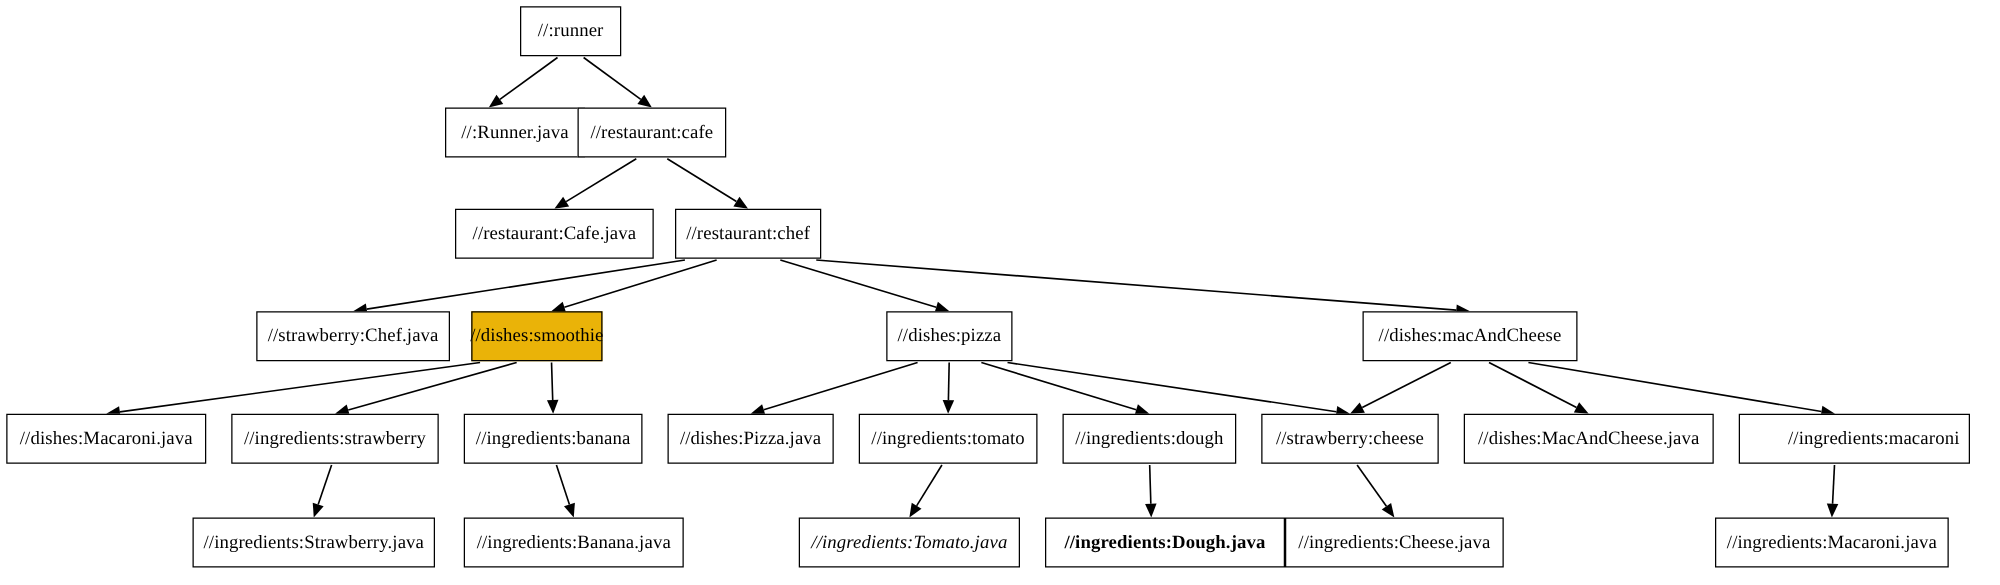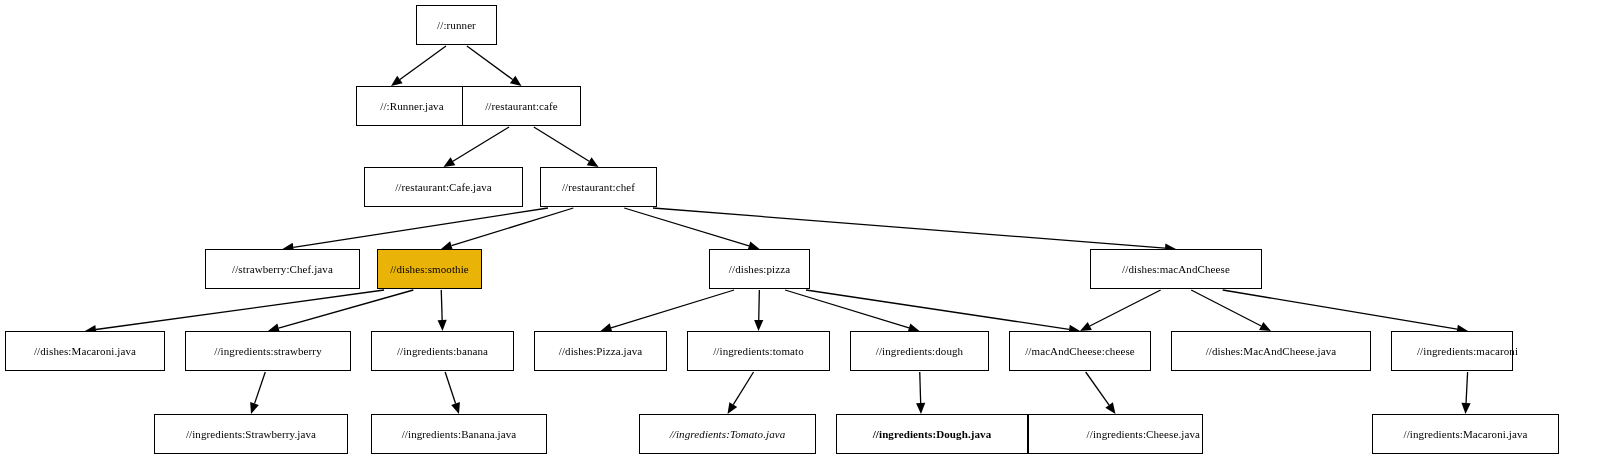--- a/index.html
+++ b/index.html
@@ -9,21 +9,21 @@
   #edges{position:absolute;left:0;top:0;width:1600px;height:468px;pointer-events:none;}
   .node{
     position:absolute;
     box-sizing:border-box;
     border:1px solid #000000;
     background:#ffffff;
     color:#000000;
     display:flex;
     align-items:center;
     justify-content:center;
-    font-size:11px;
+    font-size:15px;
     line-height:1;
     white-space:nowrap;
     letter-spacing:0.1px;
   }
   .node span{display:block;padding:0 2px;}
 </style>
 </head>
 <body>
 
 <div id="graph">
@@ -116,39 +116,39 @@
     <div class="node" style="left: 534px; top: 331px; width: 133px; height: 40px; background: rgb(255, 255, 255); border-color: rgb(0, 0, 0); color: rgb(0, 0, 0);">
       <span>//dishes:Pizza.java</span>
     </div>
     <div class="node" style="left: 687px; top: 331px; width: 143px; height: 40px; background: rgb(255, 255, 255); border-color: rgb(0, 0, 0); color: rgb(0, 0, 0);">
       <span>//ingredients:tomato</span>
     </div>
     <div class="node" style="left: 850px; top: 331px; width: 139px; height: 40px; background: rgb(255, 255, 255); border-color: rgb(0, 0, 0); color: rgb(0, 0, 0);">
       <span>//ingredients:dough</span>
     </div>
     <div class="node" style="left: 1009px; top: 331px; width: 142px; height: 40px; background: rgb(255, 255, 255); border-color: rgb(0, 0, 0); color: rgb(0, 0, 0);">
-      <span>//macAndCheese:cheese</span>
+      <span>//strawberry:cheese</span>
     </div>
     <div class="node" style="left: 1171px; top: 331px; width: 200px; height: 40px; background: rgb(255, 255, 255); border-color: rgb(0, 0, 0); color: rgb(0, 0, 0);">
       <span>//dishes:MacAndCheese.java</span>
     </div>
-    <div class="node" style="left: 1391px; top: 331px; width: 122px; height: 40px; background: rgb(255, 255, 255); border-color: rgb(0, 0, 0); color: rgb(0, 0, 0); padding-left: 31px;">
+    <div class="node" style="left: 1391px; top: 331px; width: 185px; height: 40px; background: rgb(255, 255, 255); border-color: rgb(0, 0, 0); color: rgb(0, 0, 0); padding-left: 31px;">
       <span>//ingredients:macaroni</span>
     </div>
     <div class="node" style="left: 154px; top: 414px; width: 194px; height: 40px; background: rgb(255, 255, 255); border-color: rgb(0, 0, 0); color: rgb(0, 0, 0);">
       <span>//ingredients:Strawberry.java</span>
     </div>
     <div class="node" style="left: 371px; top: 414px; width: 176px; height: 40px; background: rgb(255, 255, 255); border-color: rgb(0, 0, 0); color: rgb(0, 0, 0);">
       <span>//ingredients:Banana.java</span>
     </div>
     <div class="node" style="left: 639px; top: 414px; width: 177px; height: 40px; background: rgb(255, 255, 255); border-color: rgb(0, 0, 0); color: rgb(0, 0, 0); font-style: italic;">
       <span>//ingredients:Tomato.java</span>
     </div>
     <div class="node" style="left: 836px; top: 414px; width: 192px; height: 40px; background: rgb(255, 255, 255); border-color: rgb(0, 0, 0); color: rgb(0, 0, 0); font-weight: bold;">
       <span>//ingredients:Dough.java</span>
     </div>
-    <div class="node" style="left: 1028px; top: 414px; width: 175px; height: 40px; background: rgb(255, 255, 255); border-color: rgb(0, 0, 0); color: rgb(0, 0, 0); justify-content: flex-end;">
+    <div class="node" style="left: 1028px; top: 414px; width: 175px; height: 40px; background: rgb(255, 255, 255); border-color: rgb(0, 0, 0); color: rgb(0, 0, 0);">
       <span>//ingredients:Cheese.java</span>
     </div>
     <div class="node" style="left: 1372px; top: 414px; width: 187px; height: 40px; background: rgb(255, 255, 255); border-color: rgb(0, 0, 0); color: rgb(0, 0, 0);">
       <span>//ingredients:Macaroni.java</span>
     </div>
   </div>
 
 </body></html>

